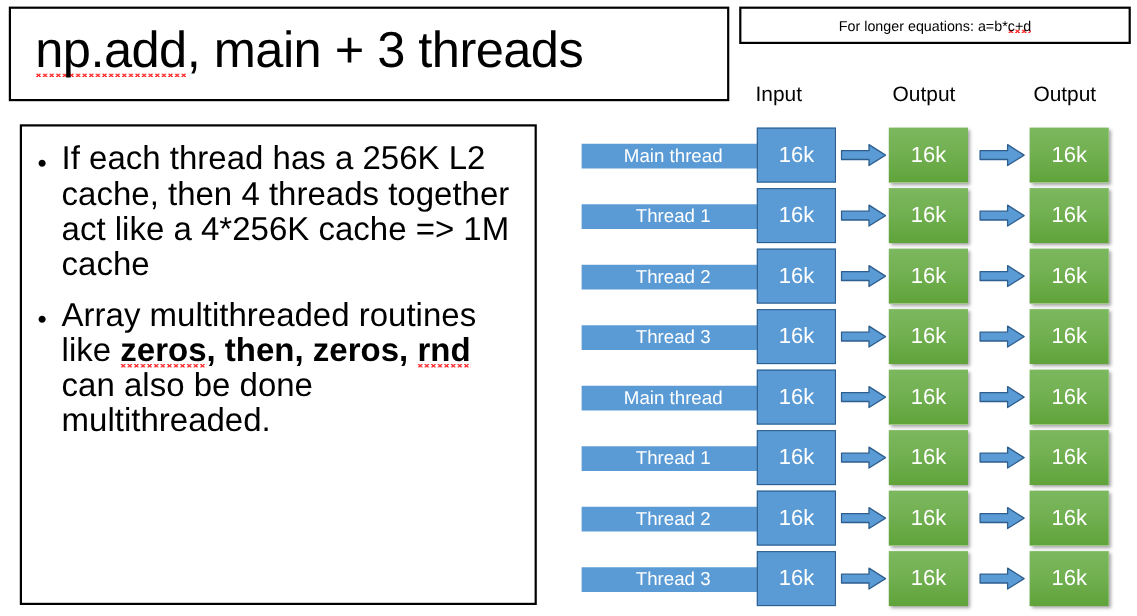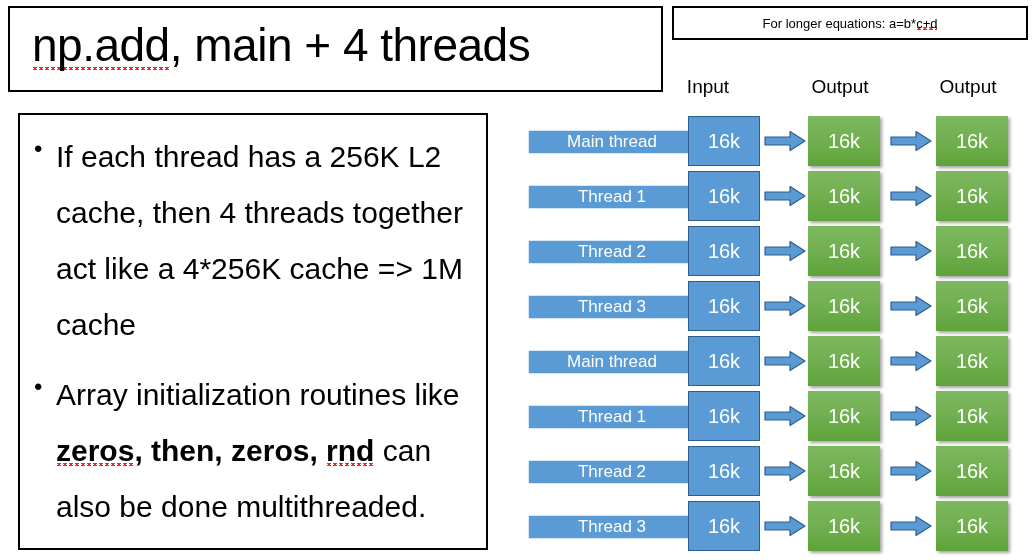--- a/index.html
+++ b/index.html
@@ -85,21 +85,21 @@
   }
   .bullet-dot {
     font-size: 24px;
     line-height: 40px;
     width: 22px;
     flex: 0 0 22px;
     text-align: left;
   }
   .bullet-text {
     font-size: 30px;
-    line-height: 56px;
+    line-height: 32px;
   }
   .b {
     font-weight: bold;
   }
 
   
   #diagram {
     position: absolute;
     left: 490px;
     top: 76px;
@@ -183,40 +183,40 @@
     height: 22px;
   }
   .step-a { left: 274px; }
   .step-b { left: 400px; }
 </style>
 </head>
 <body>
 
 <div id="title-box">
   <div id="title-text">
-    <span class="squiggle">np.add</span><span>, main + 4 threads</span>
+    <span class="squiggle">np.add</span><span>, main + 3 threads</span>
   </div>
 </div>
 
 <div id="eq-box">
   <div id="eq-text">
     <span>For longer equations: a=b*</span><span class="squiggle">c+d</span>
   </div>
 </div>
 
 <div id="body-box">
 
   <div class="bullet">
     <div class="bullet-dot">•</div>
     <div class="bullet-text">If each thread has a 256K L2 cache, then 4 threads together act like a 4*256K cache =&gt; 1M cache</div>
   </div>
 
   <div class="bullet">
     <div class="bullet-dot">•</div>
-    <div class="bullet-text"><span>Array initialization routines like </span><span class="b squiggle">zeros</span><span class="b">, then, zeros, </span><span class="b squiggle">rnd</span><span> can also be done multithreaded.</span></div>
+    <div class="bullet-text"><span>Array multithreaded routines like </span><span class="b squiggle">zeros</span><span class="b">, then, zeros, </span><span class="b squiggle">rnd</span><span> can also be done multithreaded.</span></div>
   </div>
 
 </div>
 
 <div id="diagram">
 
   <div class="col-header" id="hdr-input">Input</div>
   <div class="col-header" id="hdr-out1">Output</div>
   <div class="col-header" id="hdr-out2">Output</div>
 

